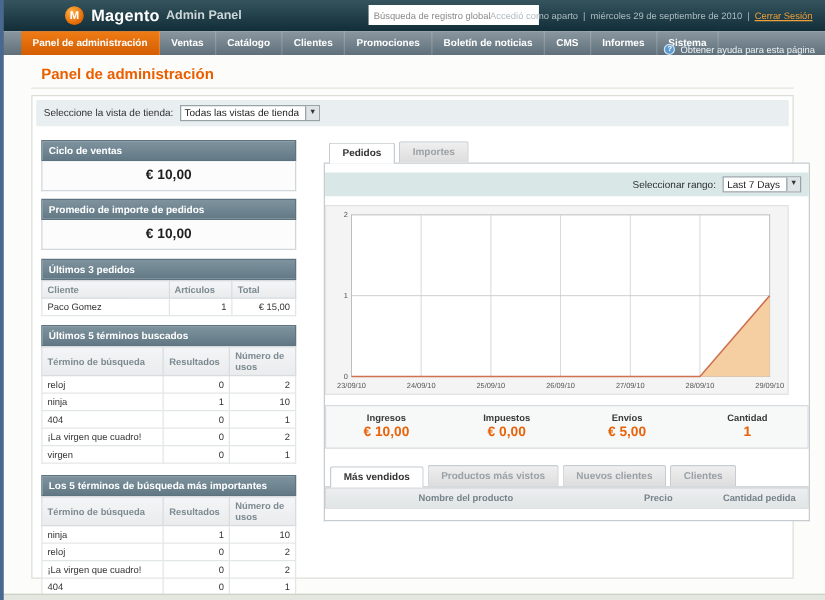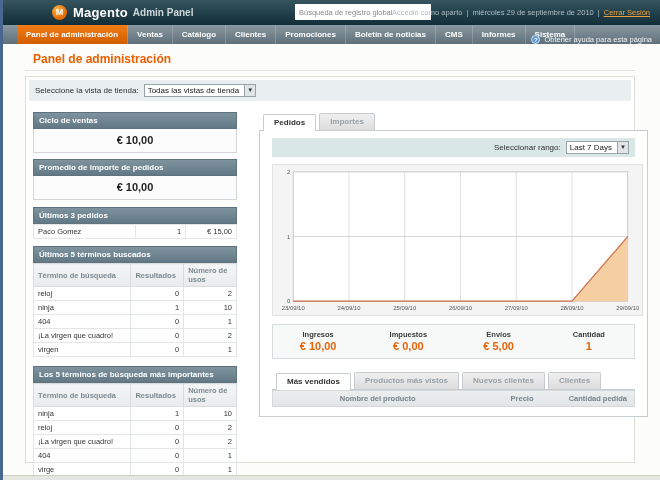--- a/index.html
+++ b/index.html
@@ -67,21 +67,21 @@
   .mini-table td { background:#fff; color:#333; padding:2px 4px; border:1px solid #e3e6e8; }
   .mini-table .num { text-align:right; }
 
   
   .main-col { position:absolute; left:247px; top:113px; width:389px;margin-left:12px; }
   .tabs { display:flex; gap:3px; padding-left:4px; border-bottom:1px solid #c6ccd0; position:relative; }
   .tab { font-size:8px; font-weight:bold; padding:3px 10px 3px; background:linear-gradient(#efefef,#dddddd);
          border:1px solid #c6ccd0; border-bottom:none; border-radius:2px 2px 0 0; color:#9aa1a6; cursor:pointer;
          position:relative; }
   .tab.active { background:#fff; color:#333; top:1px; padding-bottom:4px; }
-  .panel { border:1px solid #c6ccd0; border-top:none; background:#fff; padding:7px 12px 9px; }
+  .panel { border:1px solid #c6ccd0; border-top:none; background:#fff; padding:7px 0 9px; }
 
   .range-bar { background:#d9e7e7; padding:3px 6px; display:flex; justify-content:flex-end;
                align-items:center; gap:5px; font-size:8px; color:#2f2f2f; }
 
   .chart-wrap { margin-top:7px; }
   .chart-wrap svg { display:block; background:#f4f4f4; border:1px solid #e3e3e3; }
 
   .totals { display:flex; border:1px solid #d9dcde; background:#f7f8f8; padding:5px 0 6px; margin-top:8px; }
   .total { flex:1; text-align:center; }
   .total .lbl { font-size:7.5px; font-weight:bold; color:#3a3a3a; }
@@ -159,20 +159,25 @@
 
   <div>
     <div class="widget-head">Últimos 3 pedidos</div>
     <table class="mini-table">
       <colgroup>
           <col style="width:50%">
           <col style="width:25%">
           <col style="width:25%">
         </colgroup>
       <tbody>
+          <tr>
+        <th>Cliente</th>
+        <th>Artículos</th>
+        <th>Total</th>
+      </tr>
       <tr>
         <td>Paco Gomez</td>
         <td class="num">1</td>
         <td class="num">€ 15,00</td>
       </tr>
     </tbody>
       </table>
   </div>
   <div class="gap7"></div>
 

